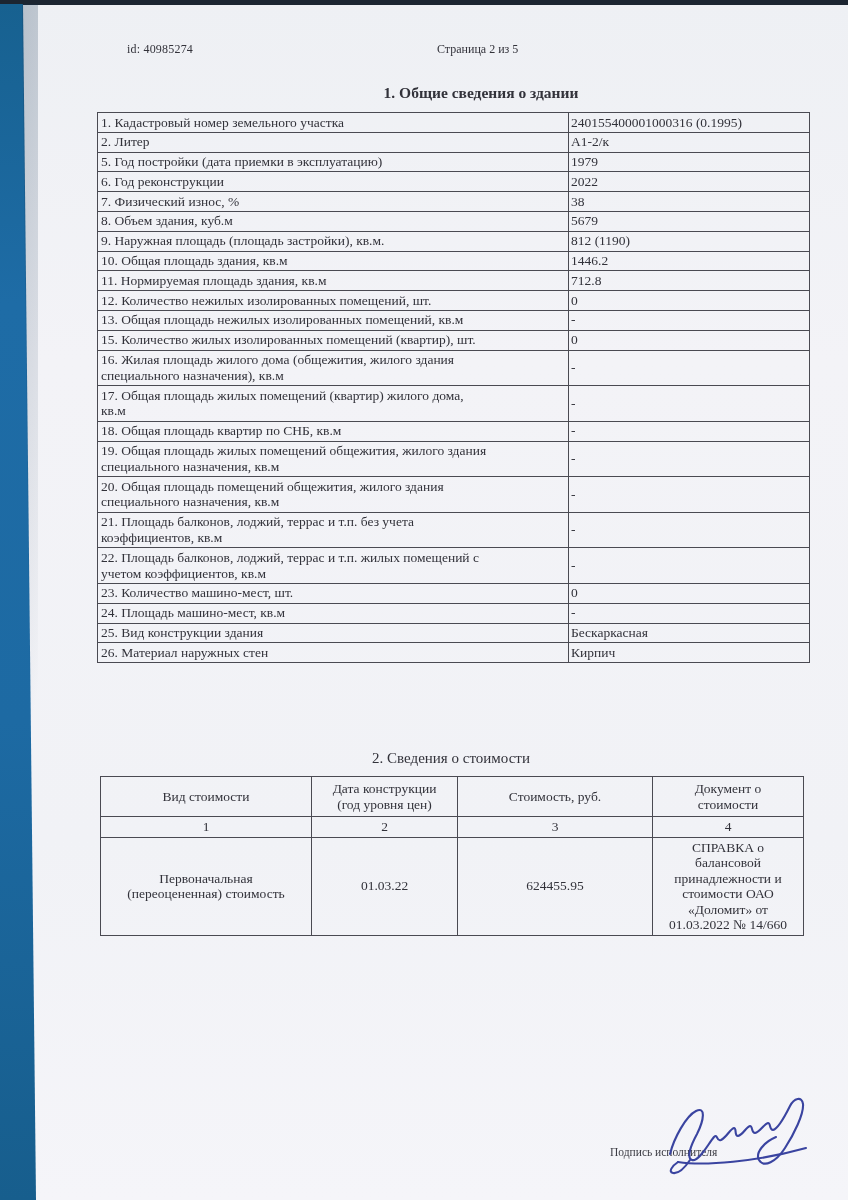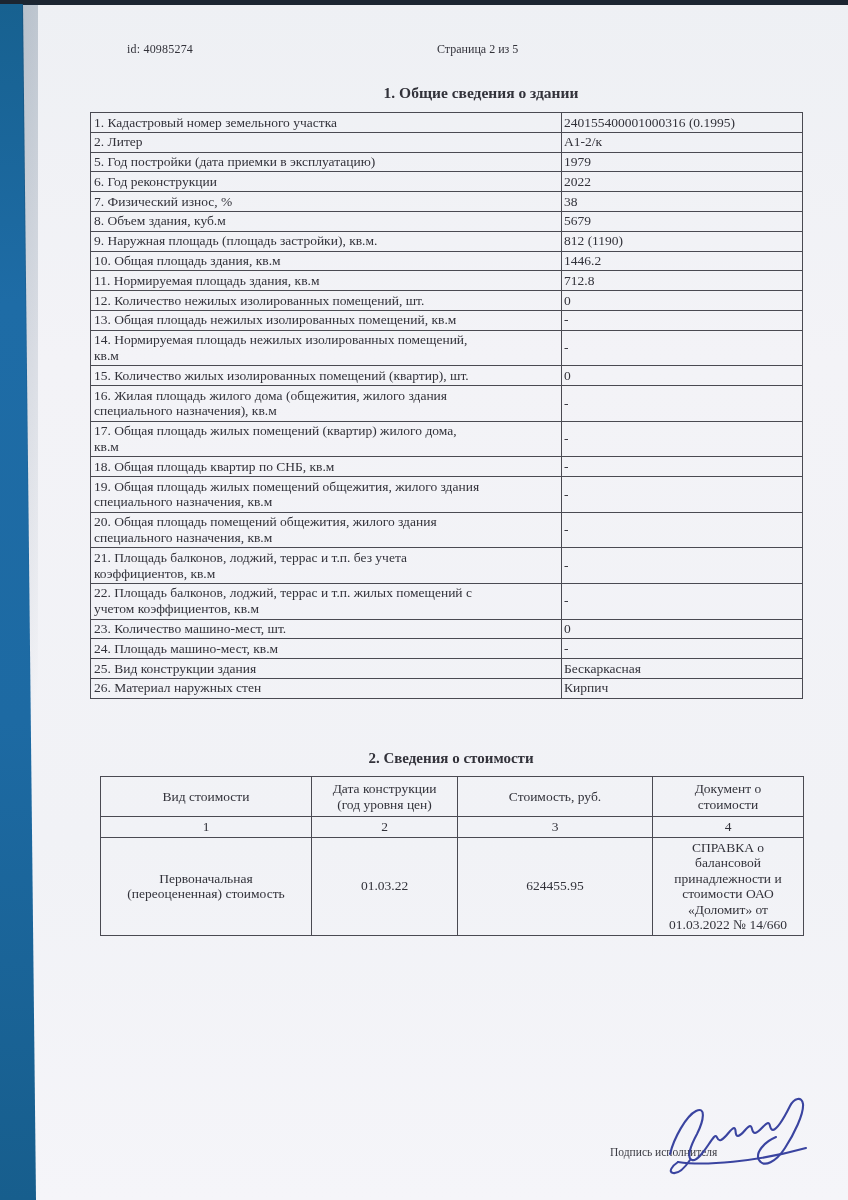--- a/index.html
+++ b/index.html
@@ -41,30 +41,30 @@
     position: absolute; left: 437px; top: 42px;
     font-size: 12px;
   }
   .title1 {
     position: absolute; left: 125px; top: 84px; width: 712px;
     text-align: center; font-size: 15.5px; font-weight: bold;
   }
   table { border-collapse: collapse; table-layout: fixed; }
   td, th { border: 1px solid var(--border); font-size: 13.5px; font-weight: normal; }
   .t1 {
-    position: absolute; left: 90px; top: 112px; width: 712px; padding-left: 42px;
+    position: absolute; left: 97px; top: 112px; width: 712px; padding-left: 42px;
   }
   .t1 td.lab {
     padding: 1.5px 4px 1.5px 3px; line-height: 15.8px;
     white-space: pre-line; text-align: left; vertical-align: middle;
   }
   .t1 td.val { text-align: left; vertical-align: middle; line-height: 15.8px; padding: 1.5px 2px; }
   .title2 {
     position: absolute; left: 100px; top: 750px; width: 702px;
-    text-align: center; font-size: 15px; font-weight: bold;
+    text-align: center; font-size: 15px; font-weight: normal;
   }
   .t2 {
     position: absolute; left: 100px; top: 776px; width: 703px;
   }
   .t2 th {
     height: 40px; vertical-align: middle; text-align: center;
     white-space: pre-line; line-height: 15.5px; padding: 2px;
   }
   .t2 td { text-align: center; vertical-align: middle; white-space: pre-line; line-height: 15.5px; padding: 2px; }
   .t2 tr.nums td { height: 18px; }
@@ -135,25 +135,20 @@
       <tr>
         <td class="lab">11. Нормируемая площадь здания, кв.м</td>
         <td class="val">712.8</td>
       </tr>
       <tr>
         <td class="lab">12. Количество нежилых изолированных помещений, шт.</td>
         <td class="val">0</td>
       </tr>
       <tr>
         <td class="lab">13. Общая площадь нежилых изолированных помещений, кв.м</td>
-        <td class="val">-</td>
-      </tr>
-      <tr>
-        <td class="lab">14. Нормируемая площадь нежилых изолированных помещений,
-кв.м</td>
         <td class="val">-</td>
       </tr>
       <tr>
         <td class="lab">15. Количество жилых изолированных помещений (квартир), шт.</td>
         <td class="val">0</td>
       </tr>
       <tr>
         <td class="lab">16. Жилая площадь жилого дома (общежития, жилого здания
 специального назначения), кв.м</td>
         <td class="val">-</td>

